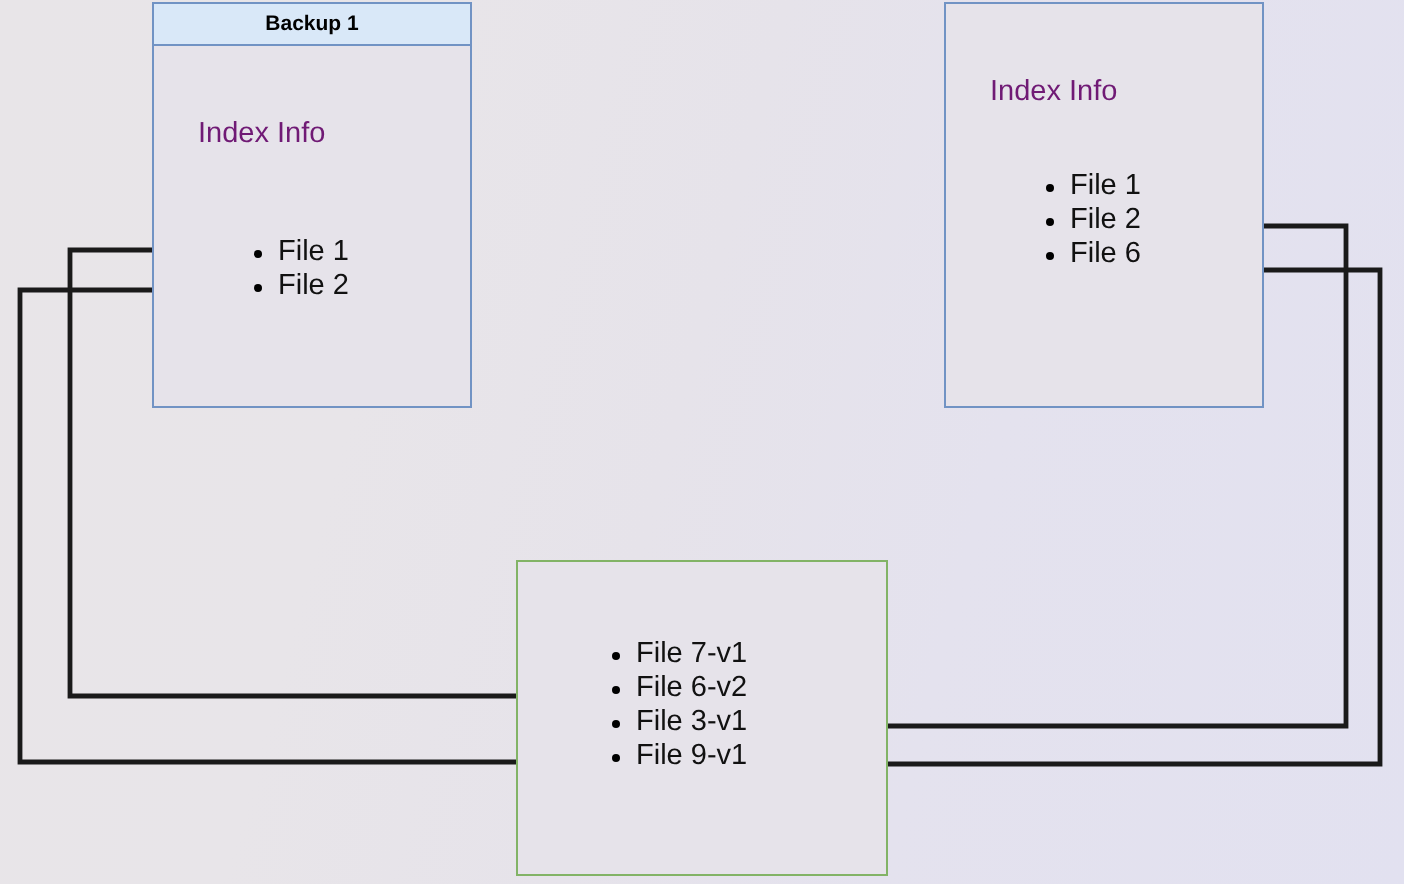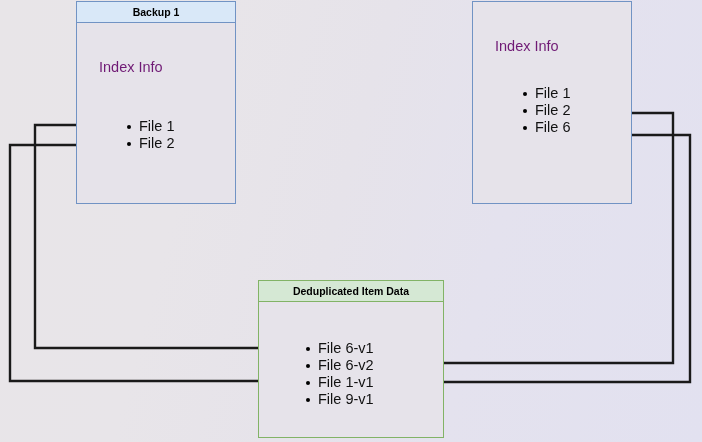--- a/index.html
+++ b/index.html
@@ -125,24 +125,23 @@
       <div class="index-label" style="left:22px; top:36px;">Index Info</div>
       <ul class="file-list" style="left:48px; top:83px;">
         <li>File 1</li>
         <li>File 2</li>
         <li>File 6</li>
       </ul>
     </div>
   </div>
 
   <div class="box green" style="left:258px; top:280px; width:186px; height:158px;">
-    <div class="box-header">Deduplicated Item Data</div>
     <div class="box-body" style="height:135px;">
       <ul class="file-list" style="left:45px; top:38px;">
-        <li>File 6-v1</li>
+        <li>File 7-v1</li>
         <li>File 6-v2</li>
-        <li>File 1-v1</li>
+        <li>File 3-v1</li>
         <li>File 9-v1</li>
       </ul>
     </div>
   </div>
 
 </div>
 
 </body></html>

